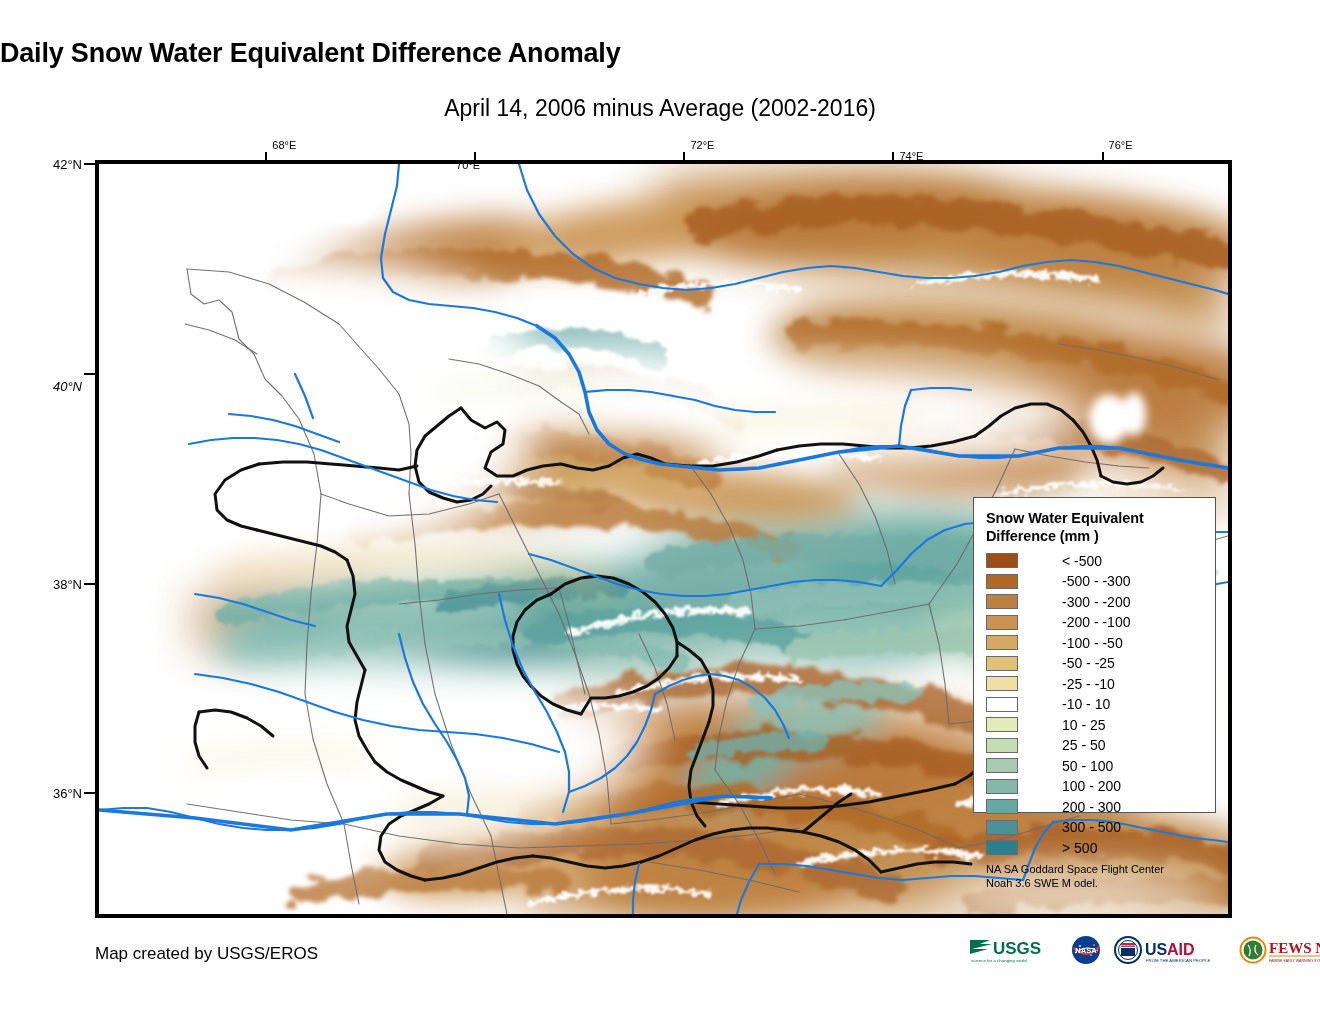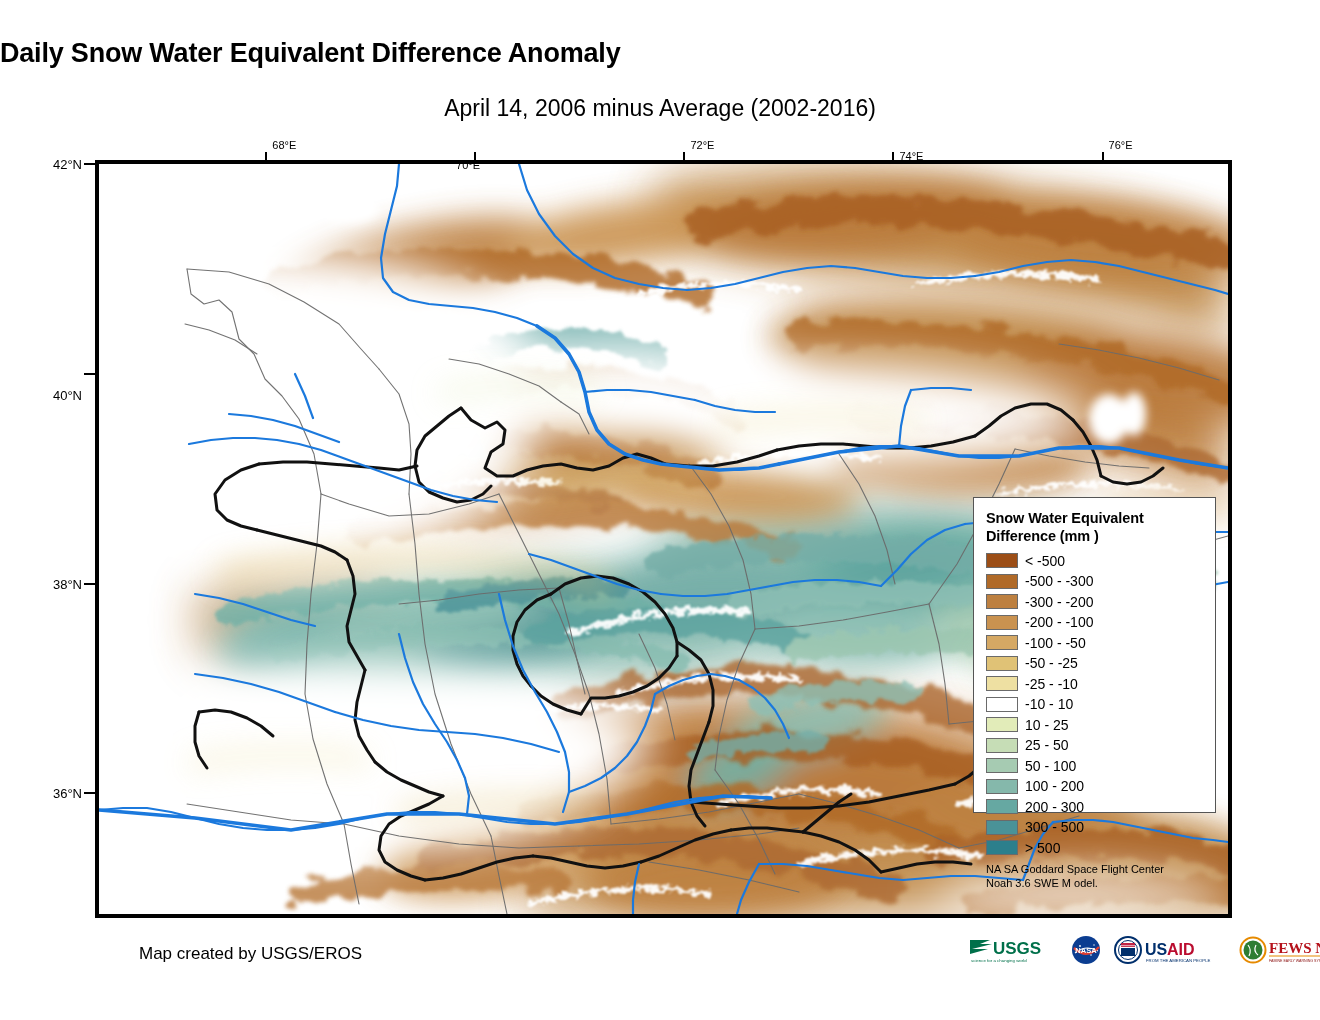--- a/index.html
+++ b/index.html
@@ -25,28 +25,28 @@
   .lat-label{position:absolute;font-size:13px;text-align:right;width:46px;color:#000;}
   .tick-v{position:absolute;width:2px;background:#000;}
   .tick-h{position:absolute;height:2px;background:#000;}
 
   
   #legend{position:absolute;left:973px;top:497px;width:243px;height:316px;
           background:#fff;border:1px solid #555;box-sizing:border-box;
           padding:12px 10px 8px 12px;}
   #legend-title{font-size:14.5px;font-weight:bold;line-height:1.22;
                 margin-bottom:5px;letter-spacing:-0.1px;}
-  .legend-row{display:flex;align-items:center;height:20.5px;}
+  .legend-row{display:flex;align-items:center;height:20.5px;gap:37px;}
   .legend-swatch{width:32px;height:15px;border:1px solid #6a6a6a;
                  box-sizing:border-box;margin-right:7px;flex:none;}
   .legend-label{font-size:14px;line-height:1;white-space:nowrap;}
   #legend-note{font-size:11px;line-height:1.32;margin-top:4px;color:#000;}
 
   
-  #credit{position:absolute;left:95px;top:944px;font-size:17px;margin-left:44px;}
+  #credit{position:absolute;left:95px;top:944px;font-size:17px;}
   #logos{position:absolute;left:968px;top:934px;display:flex;align-items:center;gap:9px;}
   .logo{display:block;}
 </style>
 </head>
 <body>
 
 <div id="title">Daily Snow Water Equivalent Difference Anomaly</div>
 <div id="subtitle">April 14, 2006 minus Average (2002-2016)</div>
 
 <div id="map-wrap">
@@ -392,21 +392,21 @@
     <div class="lon-label" style="left: 420px; top: 139px; margin-top: 20px;">70°E</div>
     <div class="tick-v" style="left: 474.333px; top: 152px; height: 12px;"></div>
     <div class="lon-label" style="left: 654.407px; top: 139px;">72°E</div>
     <div class="tick-v" style="left: 683.407px; top: 152px; height: 12px;"></div>
     <div class="lon-label" style="left: 863.481px; top: 150px;">74°E</div>
     <div class="tick-v" style="left: 892.481px; top: 152px; height: 12px;"></div>
     <div class="lon-label" style="left: 1072.56px; top: 139px;">76°E</div>
     <div class="tick-v" style="left: 1101.56px; top: 152px; height: 12px;"></div>
     <div class="lat-label" style="left: 36px; top: 157px;">42°N</div>
     <div class="tick-h" style="left: 84px; top: 163px; width: 12px;"></div>
-    <div class="lat-label" style="left: 36px; top: 388px;">40°N</div>
+    <div class="lat-label" style="left: 36px; top: 379px; font-style: italic;">40°N</div>
     <div class="tick-h" style="left: 84px; top: 372.79px; width: 12px;"></div>
     <div class="lat-label" style="left: 36px; top: 576.58px;">38°N</div>
     <div class="tick-h" style="left: 84px; top: 582.58px; width: 12px;"></div>
     <div class="lat-label" style="left: 36px; top: 786.371px;">36°N</div>
     <div class="tick-h" style="left: 84px; top: 792.371px; width: 12px;"></div>
   </div>
 
 <div id="legend">
   <div id="legend-title">
     <div>Snow Water Equivalent</div>

